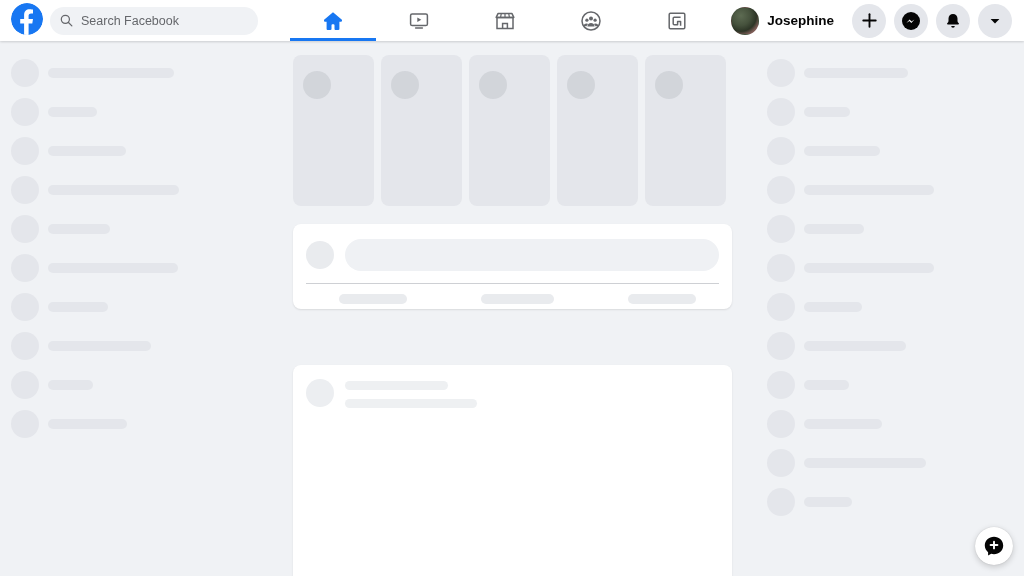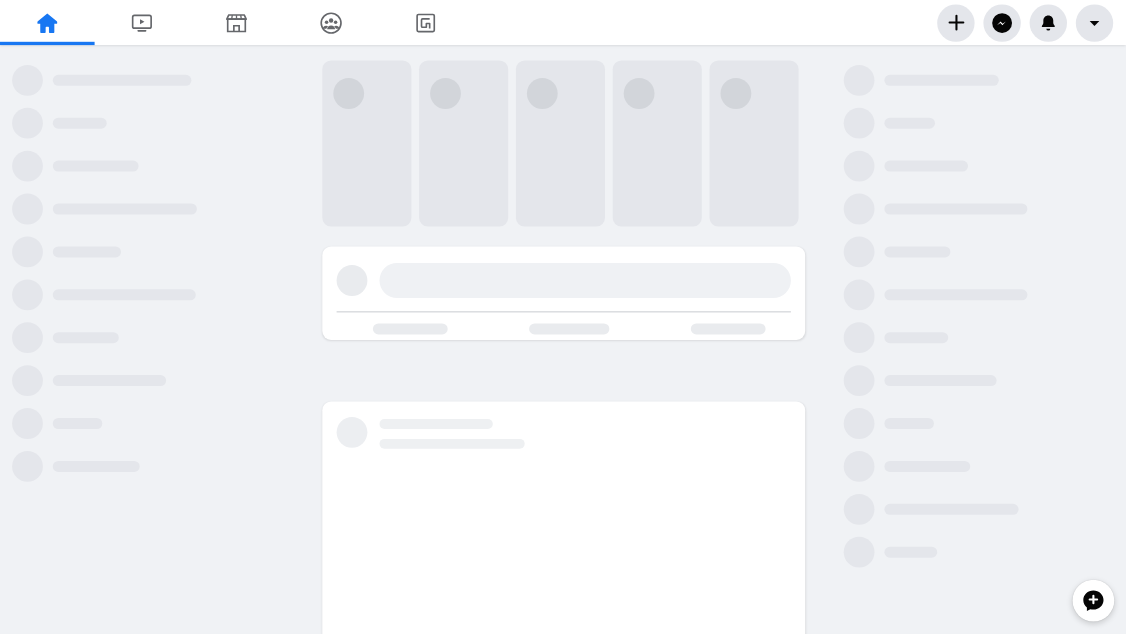--- a/index.html
+++ b/index.html
@@ -128,20 +128,36 @@
     box-shadow: 0 2px 6px rgba(0,0,0,.18), 0 0 1px rgba(0,0,0,.2);
     display: flex; align-items: center; justify-content: center;
     cursor: pointer; z-index: 30; border: none;
   }
 </style>
 </head>
 <body>
 
 <div class="header">
 
+  <div class="hdr-left">
+    <span>
+      <svg class="fb-logo" viewBox="0 0 32 32">
+        <circle cx="16" cy="16" r="16" fill="#1877f2"></circle>
+        <path fill="#ffffff" d="M21.3 20.6l.7-4.6h-4.4v-3c0-1.3.6-2.5 2.6-2.5H22V6.6s-1.7-.3-3.3-.3c-3.4 0-5.6 2-5.6 5.8V16H9.2v4.6h3.9V32h4.5V20.6z"></path>
+      </svg>
+    </span>
+
+    <div class="search-pill">
+      <svg class="search-ico" viewBox="0 0 16 16">
+        <circle cx="6.6" cy="6.6" r="5" fill="none" stroke="#65676b" stroke-width="1.5"></circle>
+        <line x1="10.4" y1="10.4" x2="14.6" y2="14.6" stroke="#65676b" stroke-width="1.5" stroke-linecap="round"></line>
+      </svg>
+      <span class="search-ph">Search Facebook</span>
+    </div>
+  </div>
 
   <div class="hdr-center">
 
     <div class="nav-tab active">
       <span>
         <svg width="24" height="24" viewBox="0 0 24 24">
           <path fill="#1877f2" d="M12 3.2 3.4 10.4c-.3.2-.4.5-.4.8v.6c0 .5.4.9.9.9H5.6v7.4c0 .5.4.9.9.9h3.1c.5 0 .9-.4.9-.9v-3.9c0-.5.4-.9.9-.9h1.2c.5 0 .9.4.9.9v3.9c0 .5.4.9.9.9h3.1c.5 0 .9-.4.9-.9v-7.4h1.7c.5 0 .9-.4.9-.9v-.6c0-.3-.1-.6-.4-.8L12 3.2z"></path>
         </svg>
       </span>
     </div>
@@ -189,20 +205,24 @@
           <rect x="4.2" y="4.2" width="15.6" height="15.6" rx="1.2" fill="none" stroke="#65676b" stroke-width="1.5"></rect>
           <path d="M15.6 8.2H9.2c-.6 0-1 .4-1 1v5.6c0 .6.4 1 1 1h3.4v-3.4h3v4.4" fill="none" stroke="#65676b" stroke-width="1.5" stroke-linejoin="round"></path>
         </svg>
       </span>
     </div>
 
   </div>
 
   <div class="hdr-right">
 
+    <div class="profile-chip">
+      <span class="avatar-photo"></span>
+      <span class="profile-name">Josephine</span>
+    </div>
 
     <button class="round-btn">
       <svg width="17" height="17" viewBox="0 0 18 18">
         <line x1="9" y1="2.4" x2="9" y2="15.6" stroke="#050505" stroke-width="2" stroke-linecap="round"></line>
         <line x1="2.4" y1="9" x2="15.6" y2="9" stroke="#050505" stroke-width="2" stroke-linecap="round"></line>
       </svg>
     </button>
 
     <button class="round-btn">
       <svg width="20" height="20" viewBox="0 0 20 20">

